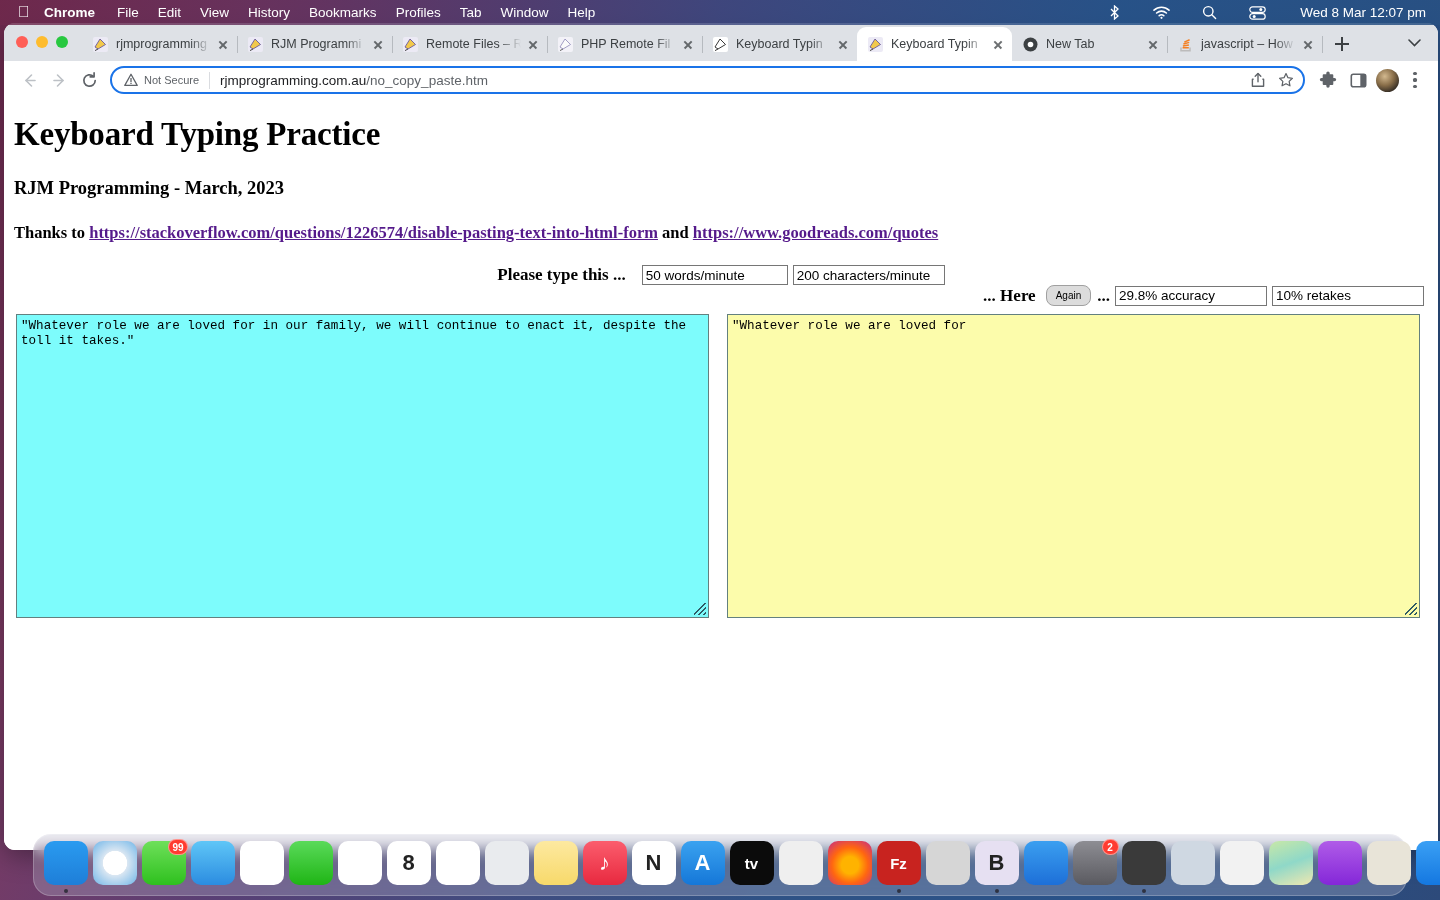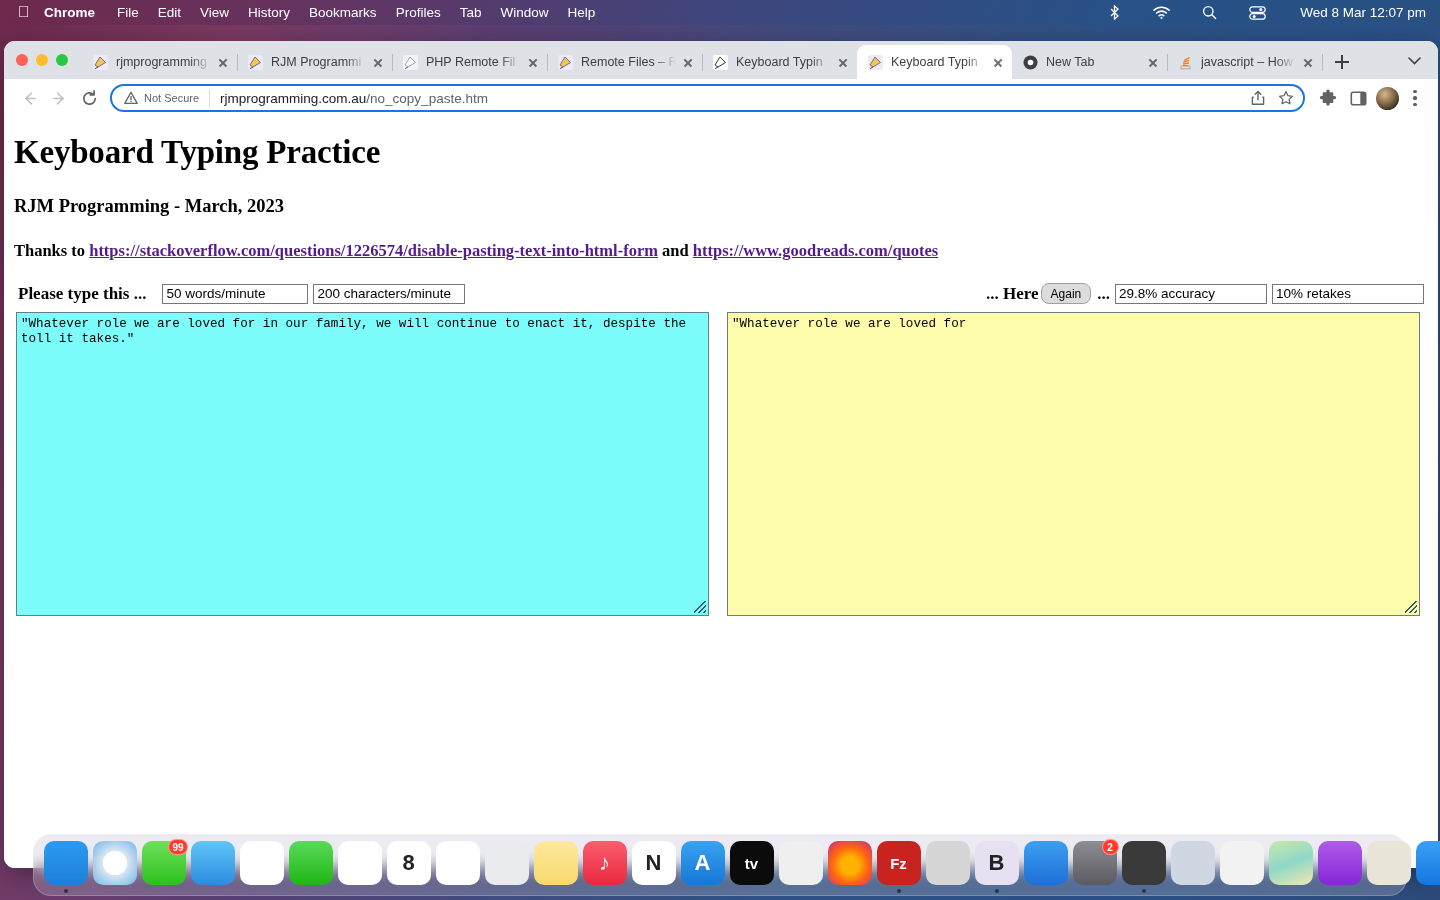--- a/index.html
+++ b/index.html
@@ -30,21 +30,21 @@
   .menu-item.bold { font-weight: bold; margin-right: 22px; }
   #menubar-right {
     margin-left: auto; display: flex; align-items: center; gap: 32px;
     padding-right: 14px;
   }
   #menubar-right .mb-icon { display: flex; align-items: center; }
   #menubar-right .clock { font-size: 13.5px; white-space: nowrap; margin-left: 2px; }
 
   
   #browser {
-    position: absolute; top: 41px; left: 4px;
+    position: absolute; top: 23px; left: 4px;
     width: 1434px; height: 827px;
     background: #ffffff;
     border-top-left-radius: 11px; border-top-right-radius: 11px;
     border-bottom-left-radius: 11px; border-bottom-right-radius: 0px;
     overflow: hidden;
     box-shadow: 0 6px 26px rgba(0,0,0,0.35);
     z-index: 20;
   }
   #tabstrip {
     position: relative;
@@ -156,43 +156,43 @@
     margin: 25px 0 0 2px;
   }
   p#thanks {
     font-size: 16.5px; font-weight: bold; color: #000;
     margin: 24px 0 0 2px;
   }
   p#thanks a { color: #551a8b; text-decoration: underline; }
 
   #controls {
     display: flex; align-items: center;
-    margin: 22px 0 0 0; padding: 0 6px;
+    margin: 22px 0 0 0; padding: 0 6px; flex-direction: column;
   }
   #left-controls { display: flex; align-items: center; gap: 0; }
   #right-controls { display: flex; align-items: center; margin-left: auto; }
   .ctrl-label {
     font-family: "Liberation Serif", serif;
     font-size: 17px; font-weight: bold; color: #000; white-space: nowrap;
   }
   .txtfield {
     font-family: "Liberation Sans", sans-serif;
     font-size: 13.5px; color: #000;
     height: 20px; padding: 1px 3px;
     border: 1px solid #767676; background: #fff;
     display: flex; align-items: center;
   }
   #wpm   { width: 146px; margin-left: 16px; }
   #cpm   { width: 152px; margin-left: 5px; }
   #acc   { width: 152px; margin-left: 5px; }
   #ret   { width: 152px; margin-left: 5px; }
   #again-btn {
     font-family: "Liberation Sans", sans-serif;
-    font-size: 12px; color: #000;
-    height: 21px; padding: 0 9px; margin-left: 2px;
+    font-size: 10px; color: #000;
+    height: 21px; padding: 0 9px; margin-left: 10px;
     background: #dcdcdc; border: 1px solid #a0a0a0; border-radius: 8px;
     display: flex; align-items: center;
   }
   .dots-lbl { font-size: 17px; font-weight: bold; margin-left: 6px; }
 
   #areas { display: flex; margin-top: 8px; padding: 0 4px; gap: 18px; }
   .ta {
     width: 693px; height: 304px;
     border: 1px solid #63807f;
     font-family: "Liberation Mono", monospace;
@@ -328,39 +328,39 @@
           </svg>
       </span>
       <span class="tab-title">RJM Programmi</span>
       <span class="tab-close"></span>
       <span class="sep"></span>
     </div>
 
     <div class="tab">
       <span class="tab-favicon">
         <svg width="15" height="15" viewBox="0 0 15 15">
+            <rect width="15" height="15" rx="2" fill="#eceaf5"></rect>
+            <path d="M2 10 L7 2 L12.5 7.5 L5 12 Z" fill="#f2c94c" stroke="#5b4b9a" stroke-width="0.8"></path>
+            <path d="M5 12 L2 13.6" stroke="#333" stroke-width="0.9"></path>
+          </svg>
+      </span>
+      <span class="tab-title">Remote Files – R</span>
+      <span class="tab-close"></span>
+      <span class="sep"></span>
+    </div>
+
+    <div class="tab">
+      <span class="tab-favicon">
+        <svg width="15" height="15" viewBox="0 0 15 15">
             <rect width="15" height="15" rx="2" fill="#f3f2f8"></rect>
             <path d="M2 10 L7 2 L12.5 7.5 L5 12 Z" fill="#fbfbfb" stroke="#8d86b8" stroke-width="0.8"></path>
             <path d="M5 12 L2 13.6" stroke="#555" stroke-width="0.9"></path>
           </svg>
       </span>
       <span class="tab-title">PHP Remote Fil</span>
-      <span class="tab-close"></span>
-      <span class="sep"></span>
-    </div>
-
-    <div class="tab">
-      <span class="tab-favicon">
-        <svg width="15" height="15" viewBox="0 0 15 15">
-            <rect width="15" height="15" rx="2" fill="#eceaf5"></rect>
-            <path d="M2 10 L7 2 L12.5 7.5 L5 12 Z" fill="#f2c94c" stroke="#5b4b9a" stroke-width="0.8"></path>
-            <path d="M5 12 L2 13.6" stroke="#333" stroke-width="0.9"></path>
-          </svg>
-      </span>
-      <span class="tab-title">Remote Files – R</span>
       <span class="tab-close"></span>
       <span class="sep"></span>
     </div>
 
     <div class="tab">
       <span class="tab-favicon">
         <svg width="15" height="15" viewBox="0 0 15 15">
             <rect width="15" height="15" rx="2" fill="#ffffff"></rect>
             <path d="M2 10 L7 2 L12.5 7.5 L5 12 Z" fill="#ffffff" stroke="#222" stroke-width="0.9"></path>
             <path d="M5 12 L2 13.6" stroke="#222" stroke-width="0.9"></path>

